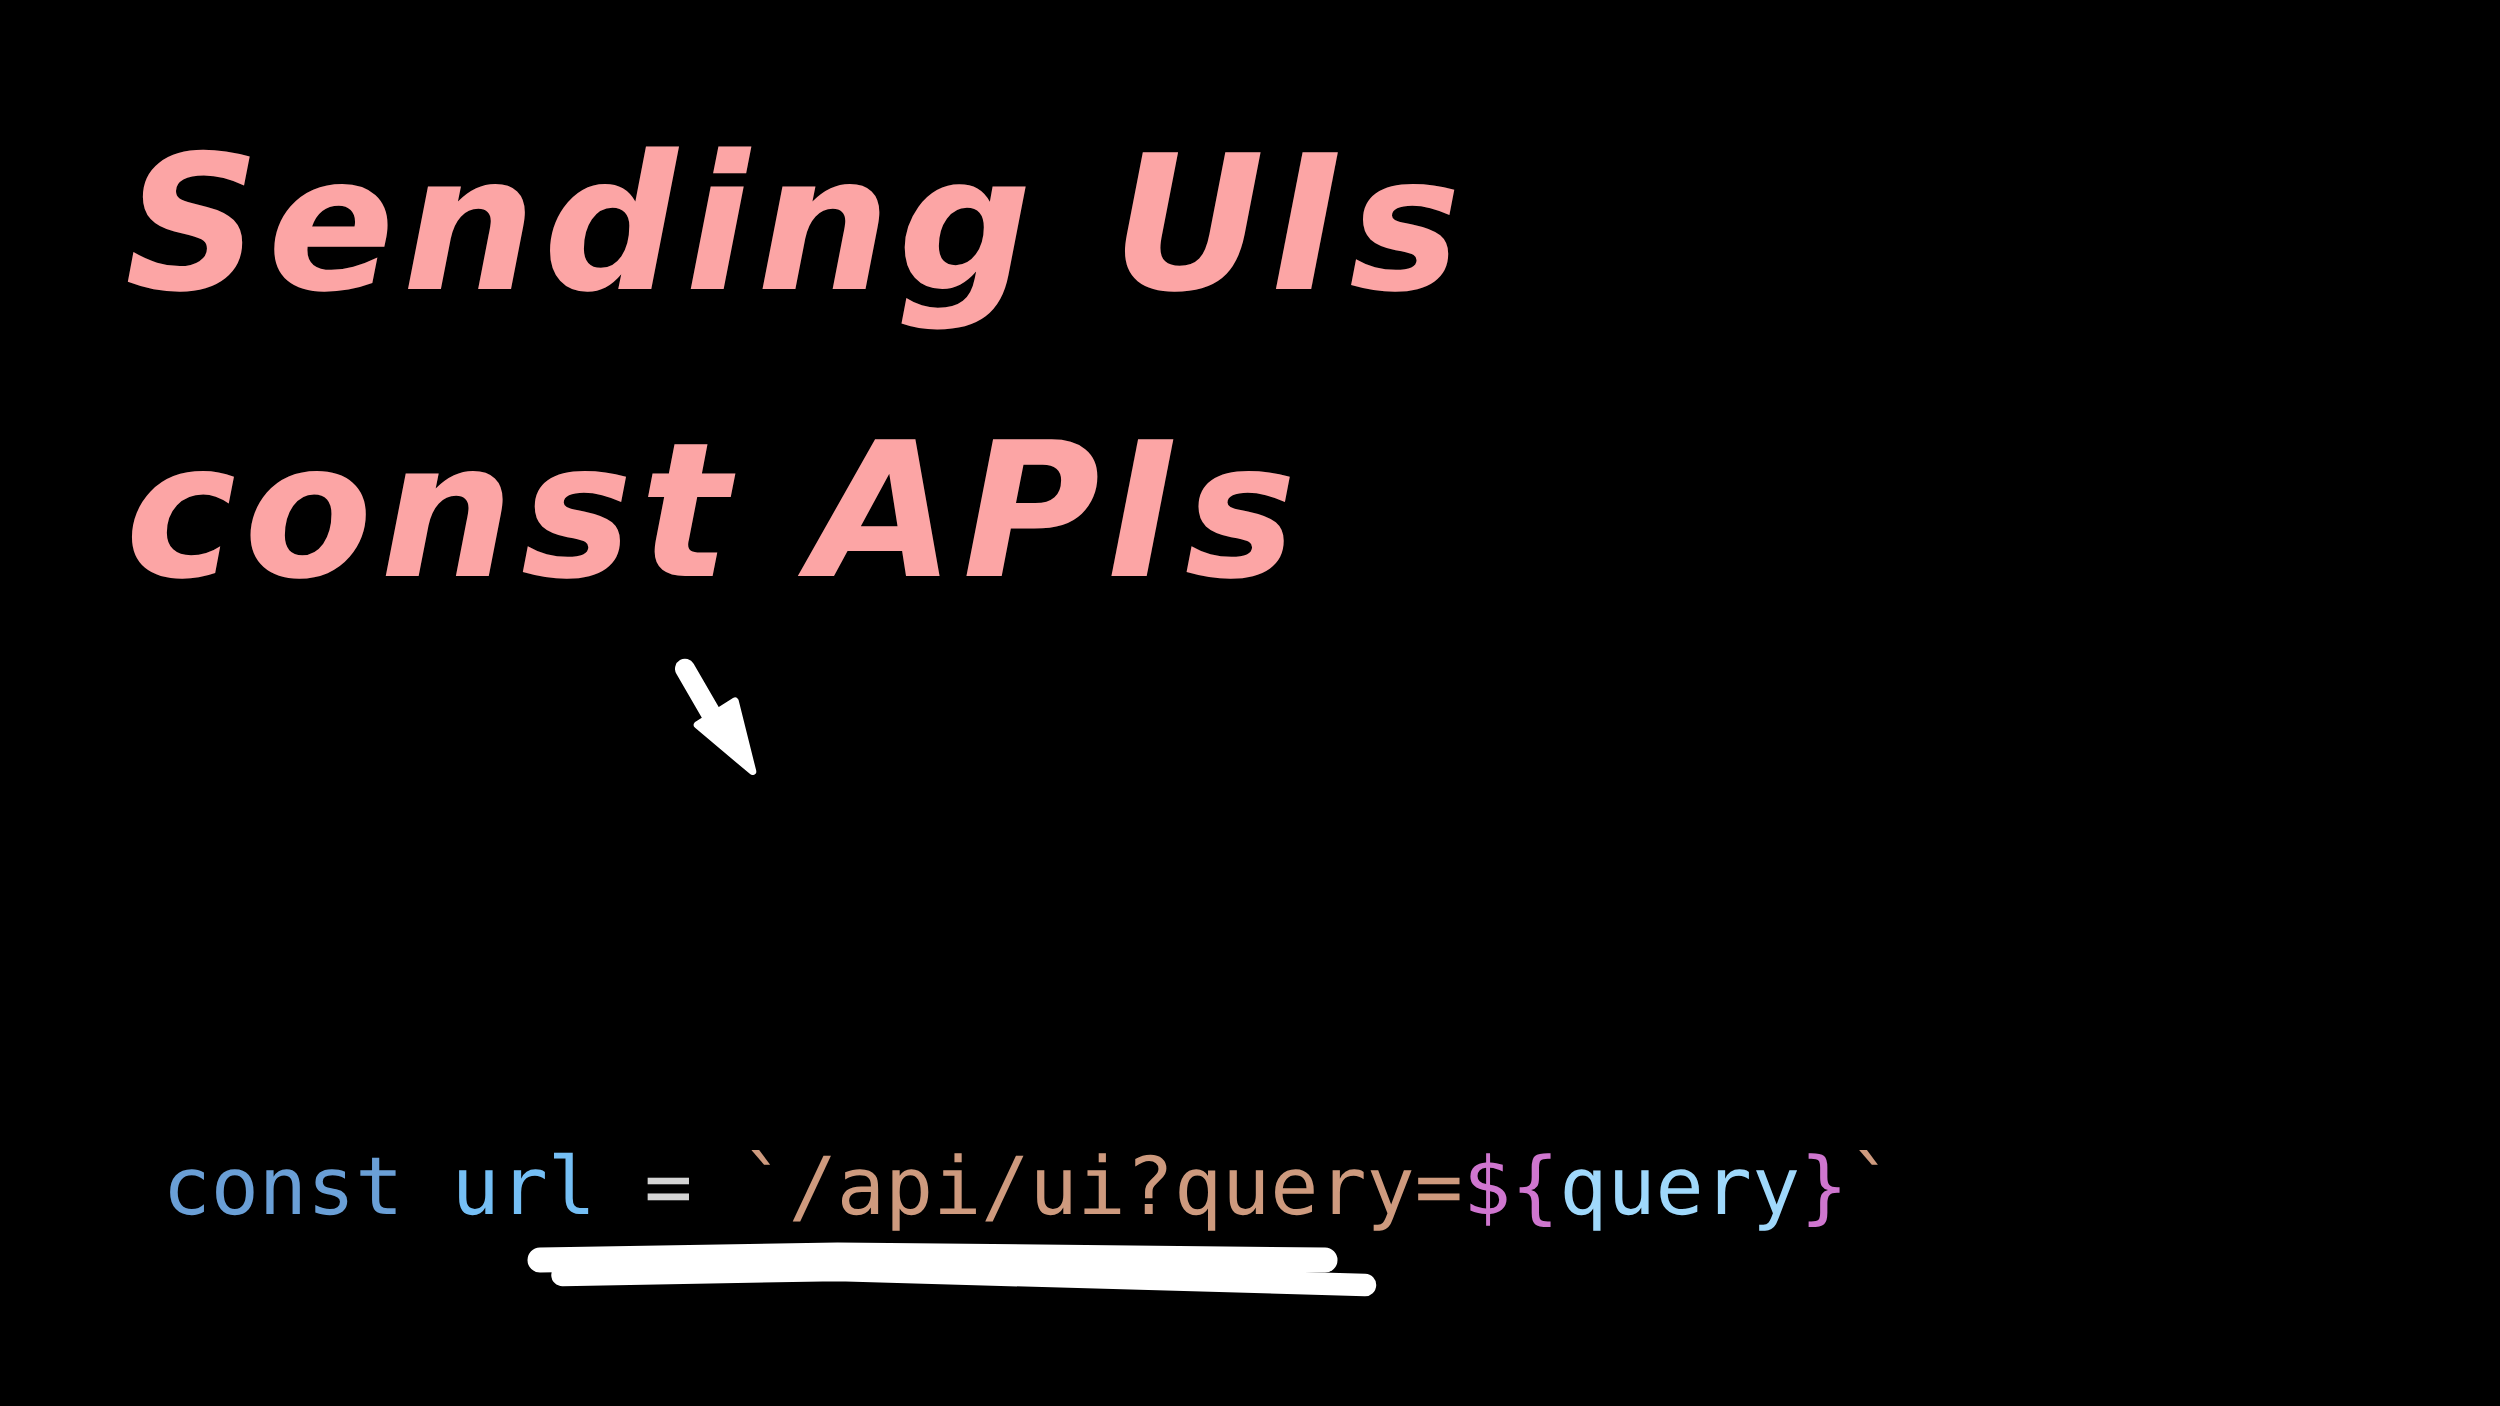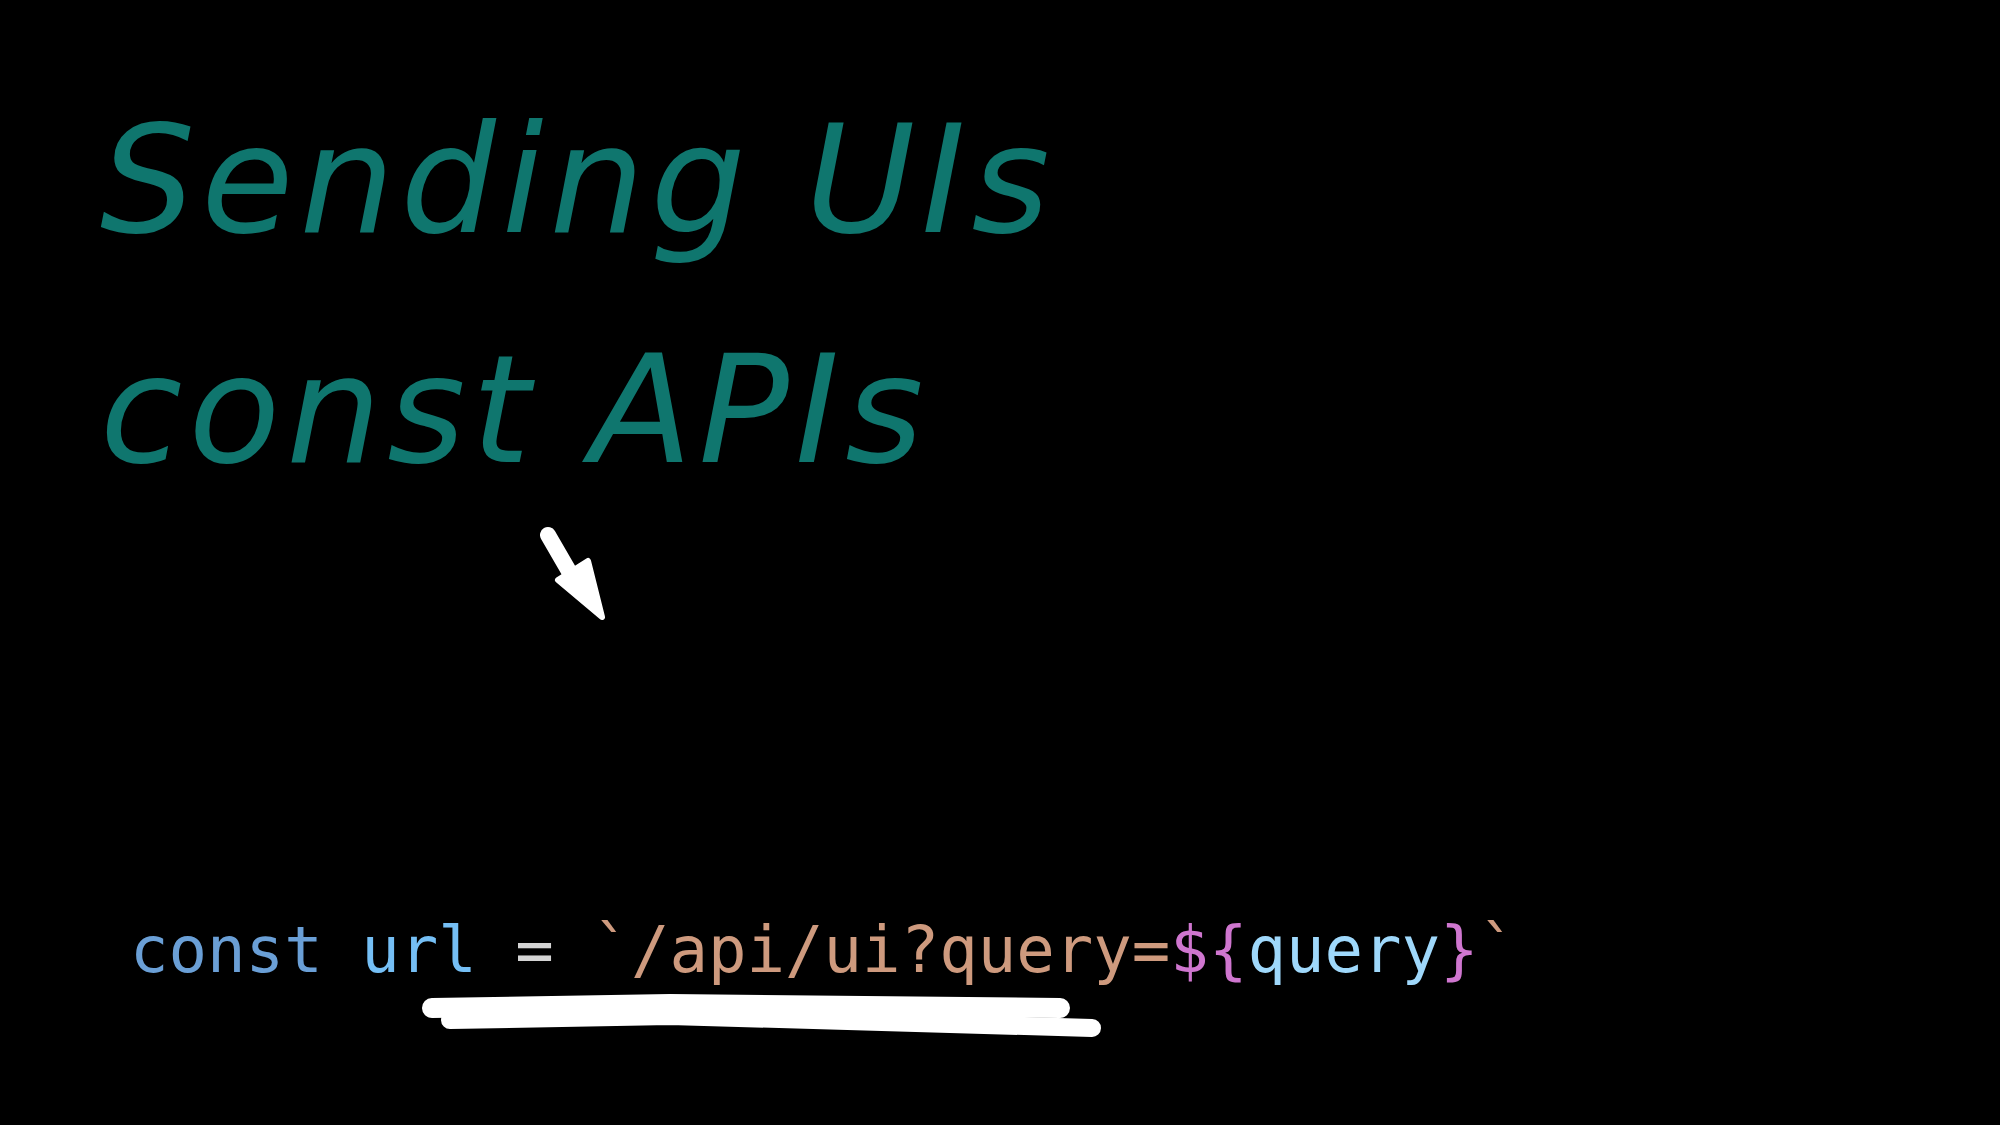--- a/index.html
+++ b/index.html
@@ -9,24 +9,24 @@
     }
     body {
       width: 2000px;
       height: 1125px;
       position: relative;
       overflow: hidden;
       background: #000000;
     }
     .title-line {
       position: absolute;
-      color: #0f766e;
+      color: #fca5a5;
       font-family: "DejaVu Sans", sans-serif;
       font-style: italic;
-      font-weight: normal;
+      font-weight: bold;
       font-size: 150px;
       letter-spacing: 6px;
       line-height: 1;
       white-space: nowrap;
     }
     .title-line-1 { left: 100px; top: 105px; }
     .title-line-2 { left: 100px; top: 335px; }
 
     .arrow {
       position: absolute;

